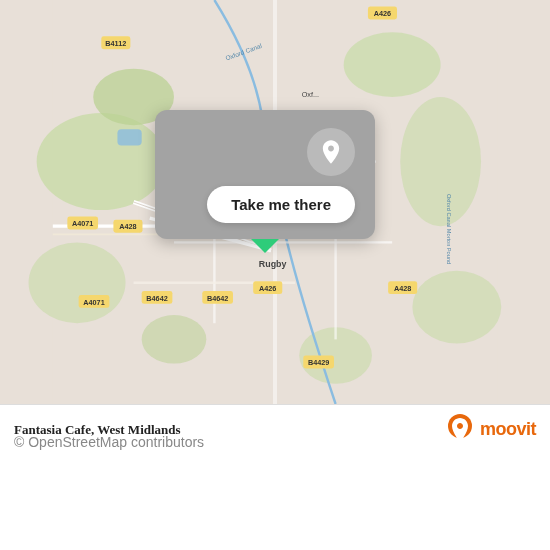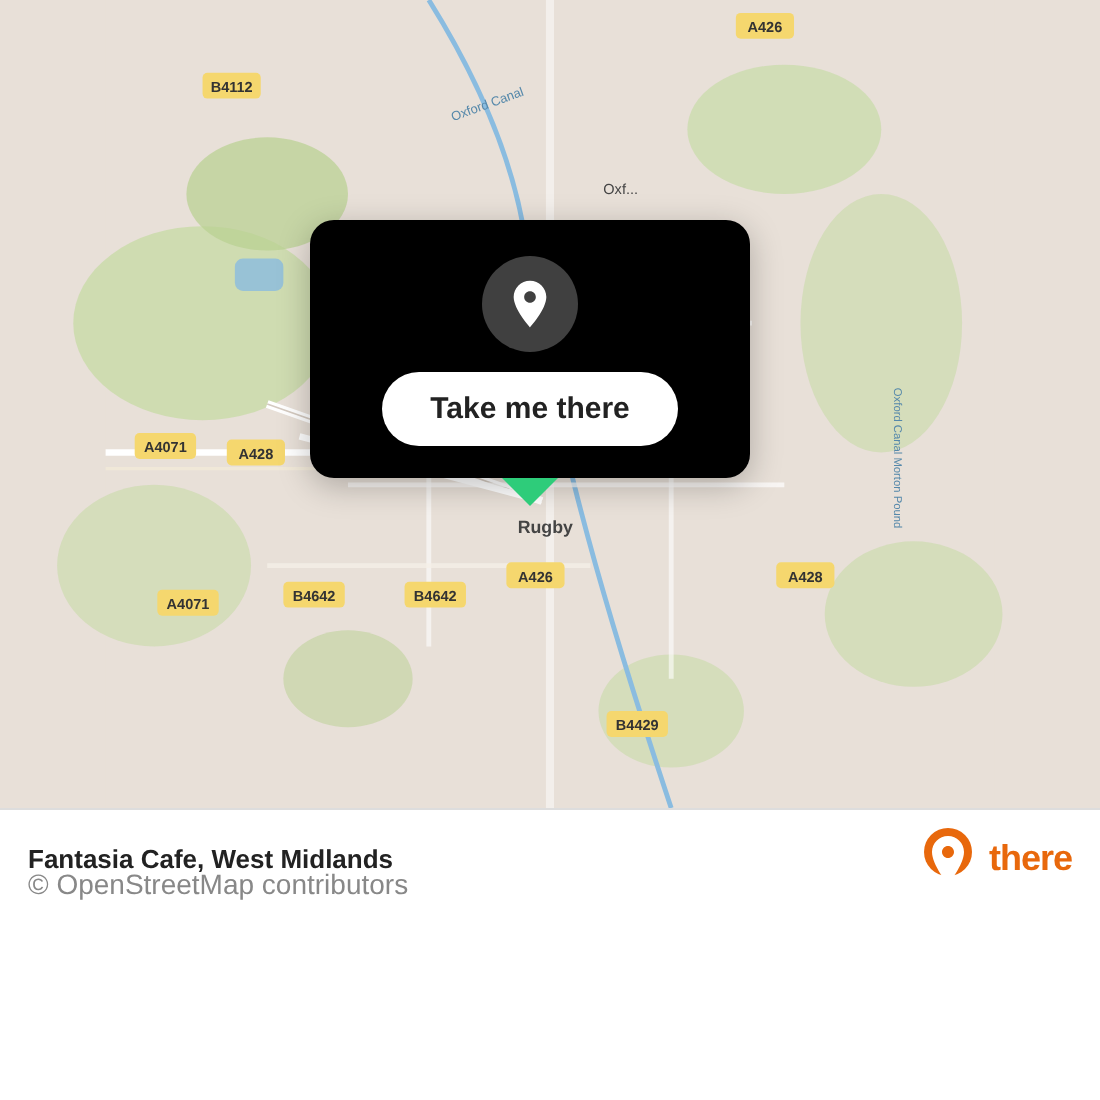--- a/index.html
+++ b/index.html
@@ -26,25 +26,25 @@
       position: absolute;
       top: 0; left: 0;
     }
 
     
     #popup-card {
       position: absolute;
       top: 110px;
       left: 155px;
       width: 220px;
-      background: #000000;
+      background: #a3a3a3;
       border-radius: 12px;
       display: flex;
       flex-direction: column;
-      align-items: center;
+      align-items: flex-end;
       padding: 18px 20px 16px 20px;
       box-shadow: 0 4px 16px rgba(0,0,0,0.25);
       z-index: 10;
     }
 
     #popup-card::after {
       content: '';
       position: absolute;
       bottom: -14px;
       left: 50%;
@@ -99,20 +99,21 @@
     #place-info {
       display: flex;
       flex-direction: column;
       justify-content: center;
     }
 
     #place-name {
       font-size: 13px;
       font-weight: 600;
       color: #222;
+      font-family: Liberation Serif, serif;
     }
 
     #copyright-text {
       font-size: 14px;
       color: #888;
       position: absolute;
       bottom: 4px;
       left: 14px;
     }
 
@@ -228,15 +229,15 @@
   <div id="place-info">
     <span id="place-name">Fantasia Cafe, West Midlands</span>
     <span id="copyright-text">© OpenStreetMap contributors</span>
   </div>
   <div id="moovit-logo">
 
     <svg id="moovit-icon" viewBox="0 0 32 32" xmlns="http://www.w3.org/2000/svg">
       <circle cx="16" cy="12" r="12" fill="#e8680c"></circle>
       <path d="M16 4C11.58 4 8 7.58 8 12c0 6.5 8 16 8 16s8-9.5 8-16c0-4.42-3.58-8-8-8zm0 11c-1.66 0-3-1.34-3-3s1.34-3 3-3 3 1.34 3 3-1.34 3-3 3z" fill="white"></path>
     </svg>
-    <span id="moovit-text">there</span>
+    <span id="moovit-text">moovit</span>
   </div>
 </div>
 
 </body></html>

